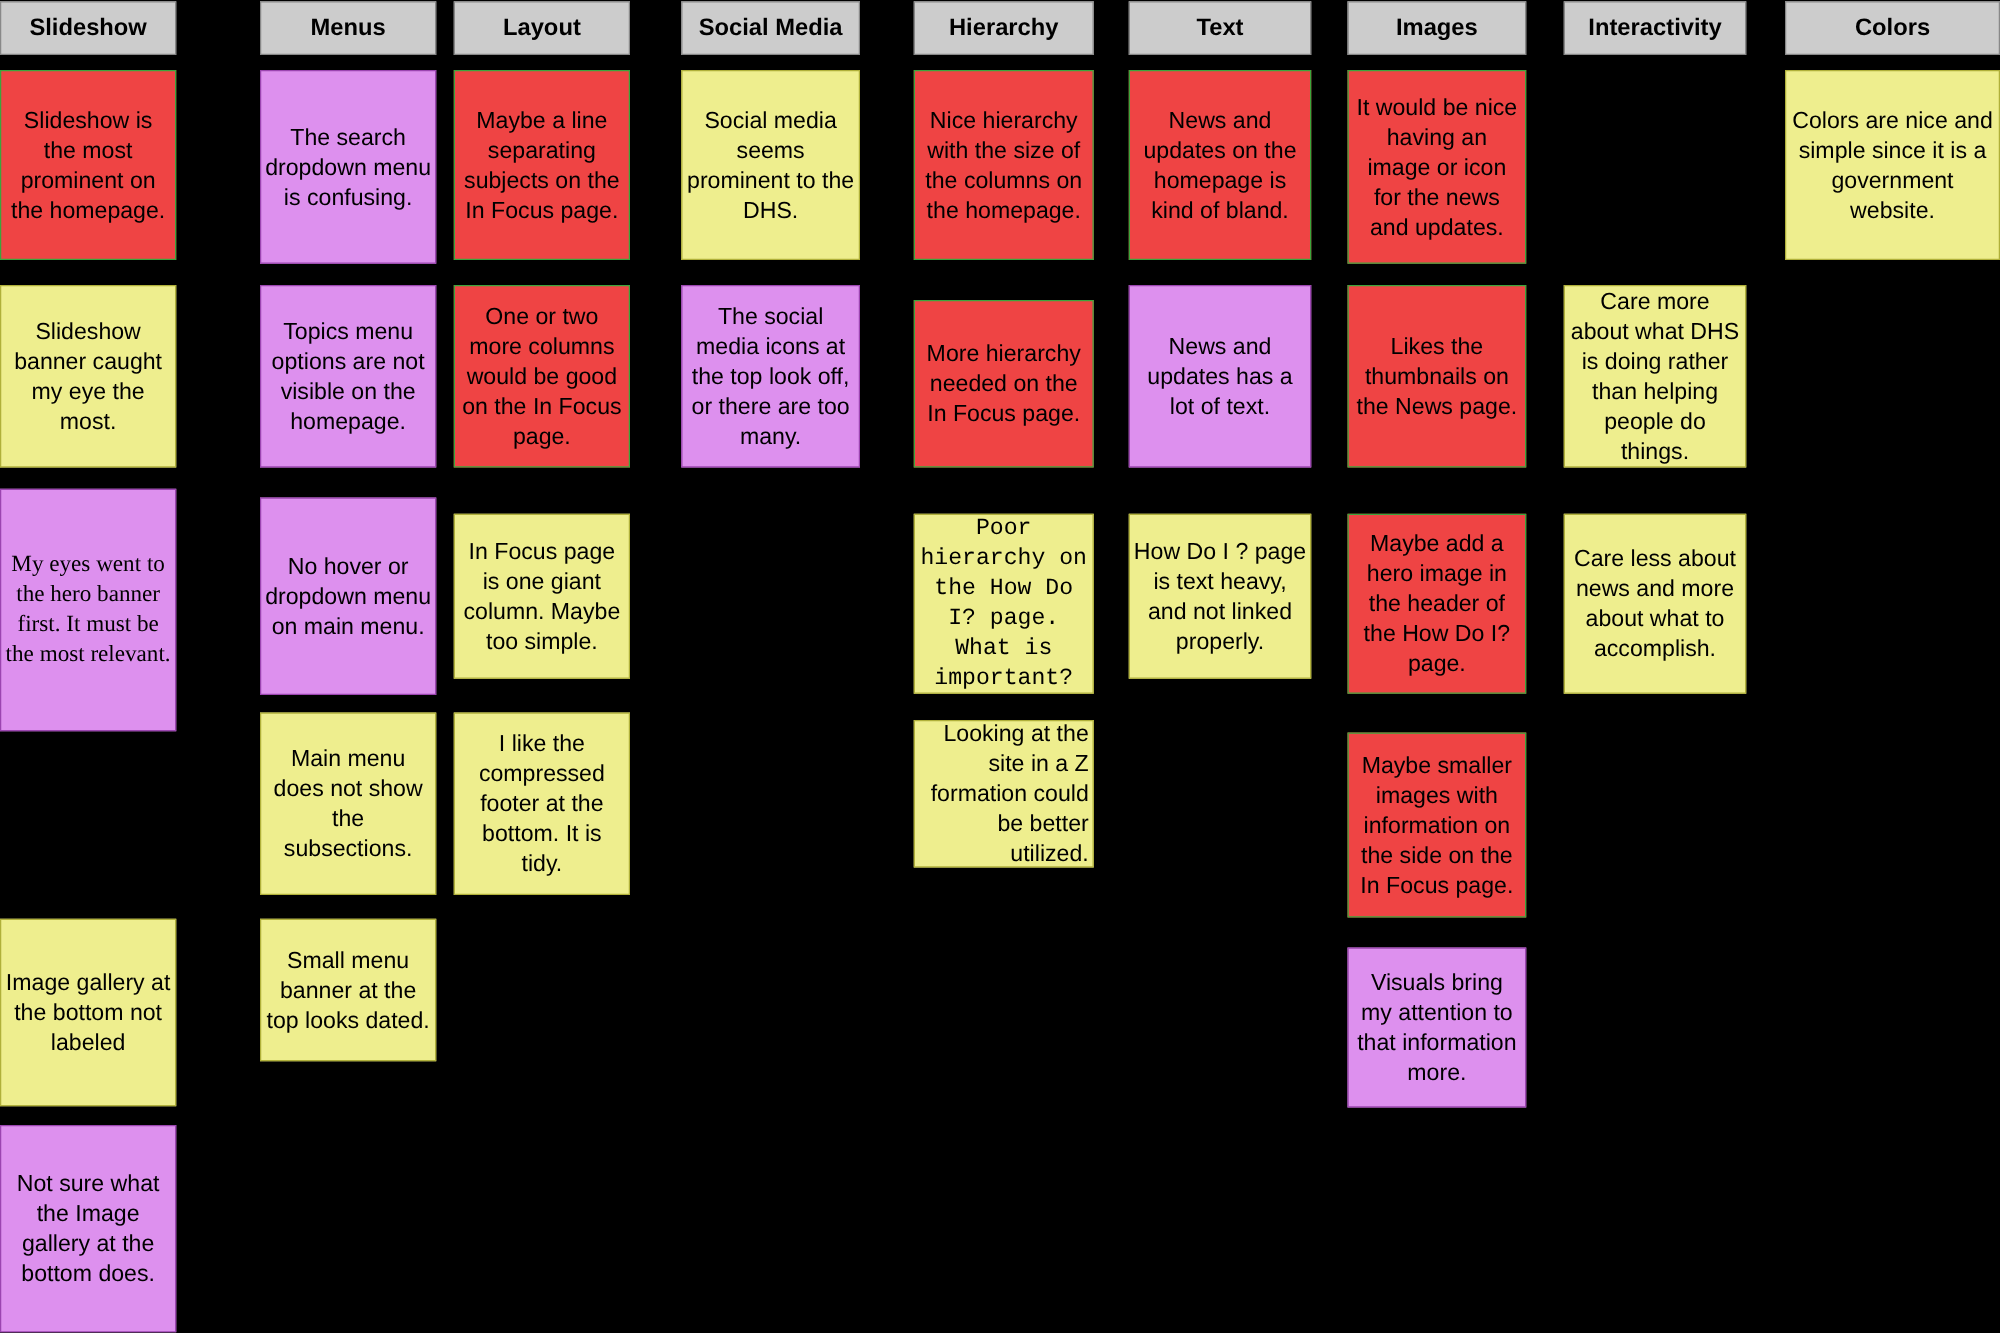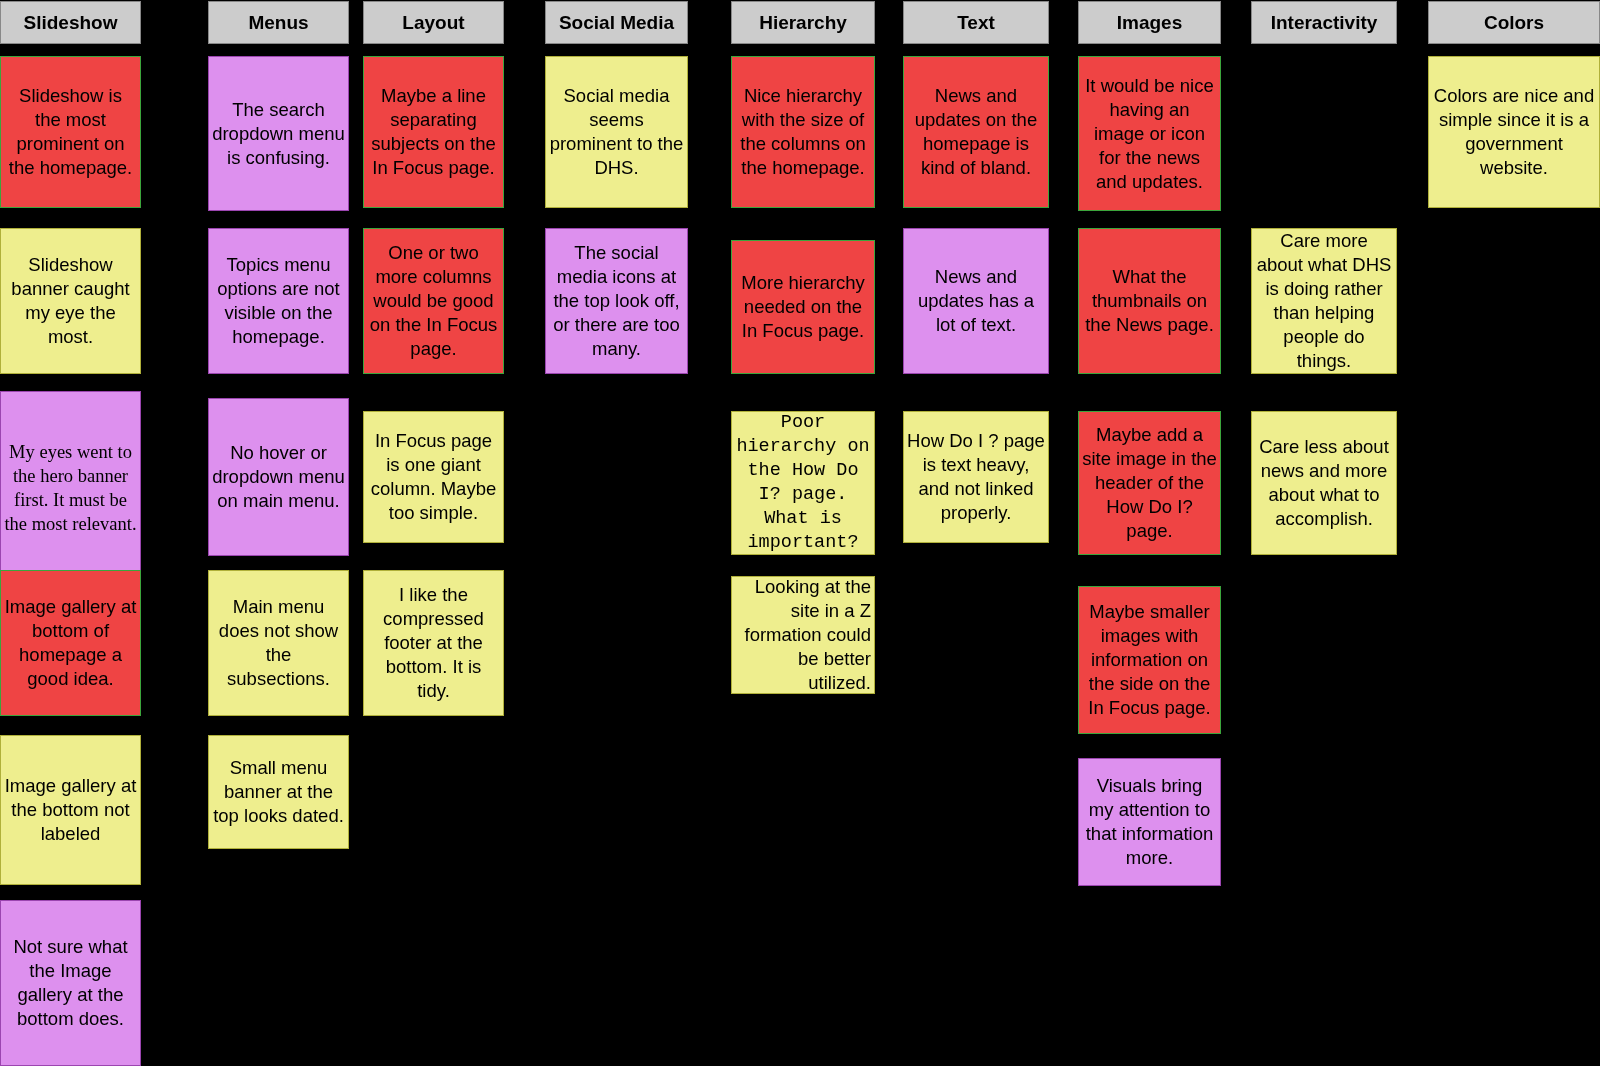--- a/index.html
+++ b/index.html
@@ -79,23 +79,20 @@
       <div class="col-header">Slideshow</div>
       <div class="note green" style="top: 56px; height: 152px;">
         <span class="note-text">Slideshow is the most prominent on the homepage.</span>
       </div>
       <div class="note yellow" style="top: 228px; height: 146px;">
         <span class="note-text">Slideshow banner caught my eye the most.</span>
       </div>
       <div class="note purple" style="top: 391px; height: 194px; font-family: Liberation Serif, serif;">
         <span class="note-text">My eyes went to the hero banner first. It must be the most relevant.</span>
       </div>
-      <div class="note green" style="top: 570px; height: 146px;">
-        <span class="note-text">Image gallery at bottom of homepage a good idea.</span>
-      </div>
       <div class="note yellow" style="top: 735px; height: 150px;">
         <span class="note-text">Image gallery at the bottom not labeled</span>
       </div>
       <div class="note purple" style="top: 900px; height: 166px;">
         <span class="note-text">Not sure what the Image gallery at the bottom does.</span>
       </div>
     </div>
     <div class="column" style="left: 180px; width: 141px; margin-left: 28px;">
       <div class="col-header">Menus</div>
       <div class="note purple" style="top: 56px; height: 155px;">
@@ -164,24 +161,24 @@
       <div class="note yellow" style="top: 411px; height: 132px;">
         <span class="note-text">How Do I ? page is text heavy, and not linked properly.</span>
       </div>
     </div>
     <div class="column" style="left: 1078px; width: 143px;">
       <div class="col-header">Images</div>
       <div class="note green" style="top: 56px; height: 155px;">
         <span class="note-text">It would be nice having an image or icon for the news and updates.</span>
       </div>
       <div class="note green" style="top: 228px; height: 146px;">
-        <span class="note-text">What the thumbnails on the News page.</span>
+        <span class="note-text">Likes the thumbnails on the News page.</span>
       </div>
       <div class="note green" style="top: 411px; height: 144px;">
-        <span class="note-text">Maybe add a site image in the header of the How Do I? page.</span>
+        <span class="note-text">Maybe add a hero image in the header of the How Do I? page.</span>
       </div>
       <div class="note green" style="top: 586px; height: 148px;">
         <span class="note-text">Maybe smaller images with information on the side on the In Focus page.</span>
       </div>
       <div class="note purple" style="top: 758px; height: 128px;">
         <span class="note-text">Visuals bring my attention to that information more.</span>
       </div>
     </div>
     <div class="column" style="left: 1251px; width: 146px;">
       <div class="col-header">Interactivity</div>

